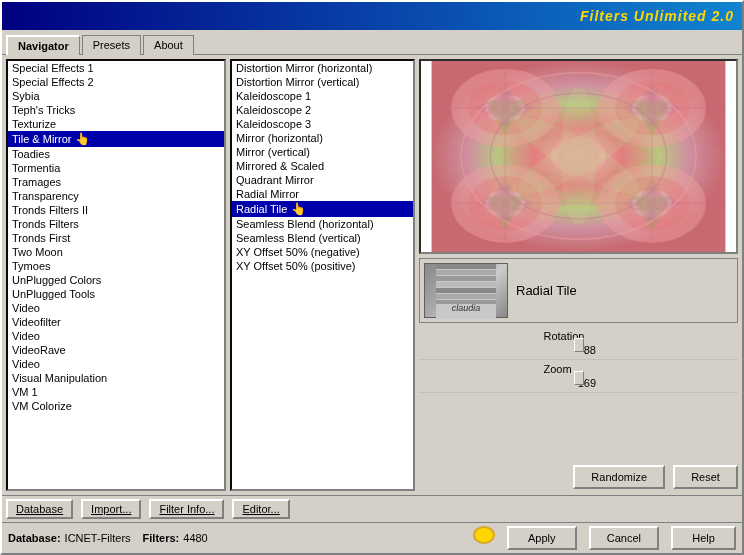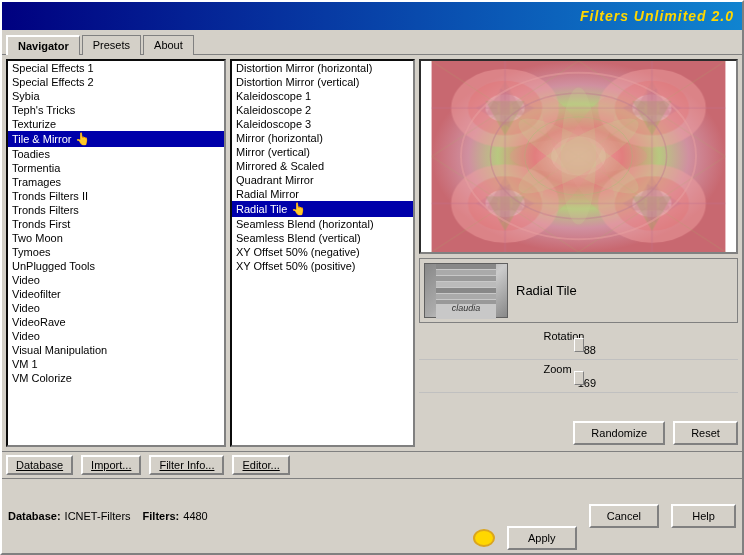--- a/index.html
+++ b/index.html
@@ -301,25 +301,27 @@
       <div class="list-box">
         <div class="list-item">Special Effects 1</div>
         <div class="list-item">Special Effects 2</div>
         <div class="list-item">Sybia</div>
         <div class="list-item">Teph's Tricks</div>
         <div class="list-item">Texturize</div>
         <div class="list-item selected">Tile &amp; Mirror<span style="display: inline-block; margin-left: 4px; font-size: 12px;"> 👆</span></div>
         <div class="list-item">Toadies</div>
         <div class="list-item">Tormentia</div>
         <div class="list-item">Tramages</div>
+        <div class="list-item">Transparency</div>
         <div class="list-item">Tronds Filters II</div>
         <div class="list-item">Tronds Filters</div>
         <div class="list-item">Tronds First</div>
         <div class="list-item">Two Moon</div>
         <div class="list-item">Tymoes</div>
+        <div class="list-item">UnPlugged Colors</div>
         <div class="list-item">UnPlugged Tools</div>
         <div class="list-item">Video</div>
         <div class="list-item">Videofilter</div>
         <div class="list-item">Video</div>
         <div class="list-item">VideoRave</div>
         <div class="list-item">Video</div>
         <div class="list-item">Visual Manipulation</div>
         <div class="list-item">VM 1</div>
         <div class="list-item">VM Colorize</div>
       </div>
@@ -446,21 +448,21 @@
     <div class="status-item">
       <span class="status-label">Database:</span>
       <span class="status-value">ICNET-Filters</span>
     </div>
     <div class="status-item">
       <span class="status-label">Filters:</span>
       <span class="status-value">4480</span>
     </div>
     <div style="flex:1;"></div>
 
-    <div style="display:flex; align-items:center; gap:10px;margin-top:44px;">
+    <div style="display:flex; gap:10px;">
       <span style="display:inline-block;width:22px;height:18px;background:#FFD700;border-radius:50%;border:2px solid #DAA520;vertical-align:middle;margin-right:2px;"></span>
       <button class="action-btn" style="min-width:70px;">Apply</button>
     </div>
     <button class="action-btn">Cancel</button>
     <button class="action-btn">Help</button>
   </div>
 
 </div>
 
 </body></html>

